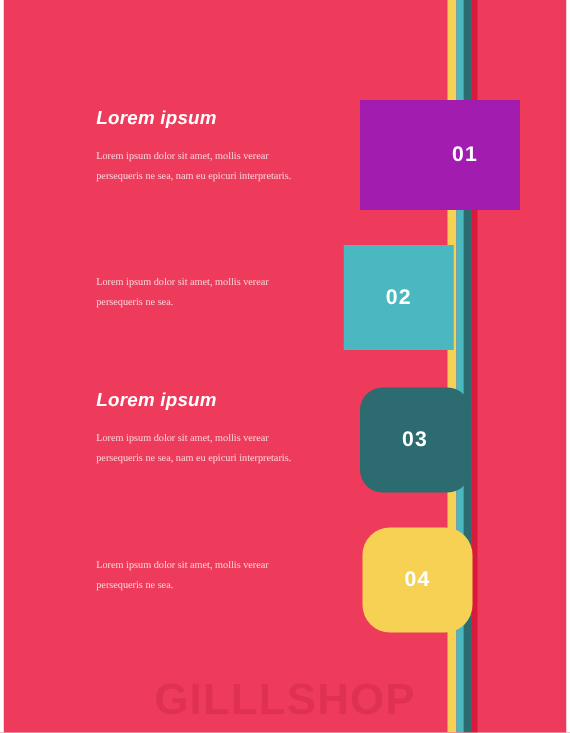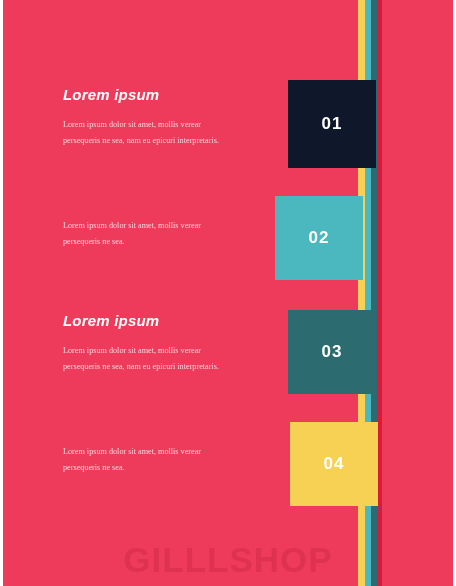--- a/index.html
+++ b/index.html
@@ -66,27 +66,27 @@
   }
   .num-box span {
     color: #ffffff;
     font-weight: bold;
     font-size: 17px;
     letter-spacing: 1px;
   }
 
   .box-01 { left: 285px; top: 80px;  width: 88px; height: 88px; }
   .box-02 { left: 272px; top: 196px; width: 88px; height: 84px; }
-  .box-03 { left: 285px; top: 310px; width: 88px; height: 84px; }
+  .box-03 { left: 285px; top: 310px; width: 88px; height: 84px; border-radius: 18px; }
   .box-04 { left: 287px; top: 422px; width: 88px; height: 84px; }
 
   
   .text-col {
     position: absolute;
-    left: 60px;
+    left: 74px;
     width: 175px;
     z-index: 4;
   }
   .block-1 { top: 86px; }
   .block-2 { top: 218px; }
   .block-3 { top: 312px; }
   .block-4 { top: 444px; }
 
   .heading {
     color: #ffffff;
@@ -109,30 +109,30 @@
 
 <div id="slide" style="background-color: rgb(238, 59, 91);">
 
   <div class="stripes">
     <div class="stripe stripe-yellow" style="background-color: rgb(247, 209, 84);"></div>
     <div class="stripe stripe-teal" style="background-color: rgb(75, 184, 192);"></div>
     <div class="stripe stripe-darkteal" style="background-color: rgb(44, 107, 111);"></div>
     <div class="stripe stripe-red" style="background-color: rgb(216, 27, 60);"></div>
   </div>
 
-  <div class="num-box box-01" style="background-color: #0f172a;">
+  <div class="num-box box-01" style="background-color: #a21caf; padding-left: 40px;">
     <span>01</span>
   </div>
   <div class="num-box box-02" style="background-color: rgb(75, 184, 192);">
     <span>02</span>
   </div>
   <div class="num-box box-03" style="background-color: rgb(44, 107, 111);">
     <span>03</span>
   </div>
-  <div class="num-box box-04" style="background-color: rgb(247, 209, 84);">
+  <div class="num-box box-04" style="background-color: rgb(247, 209, 84); border-radius: 22px;">
     <span>04</span>
   </div>
 
   <div class="text-col block-1">
     <p class="heading">Lorem ipsum</p>
     <p class="body-text">Lorem ipsum dolor sit amet, mollis verear persequeris ne sea, nam eu epicuri interpretaris.</p>
   </div>
 
   <div class="text-col block-2">
     <p class="body-text">Lorem ipsum dolor sit amet, mollis verear persequeris ne sea.</p>

